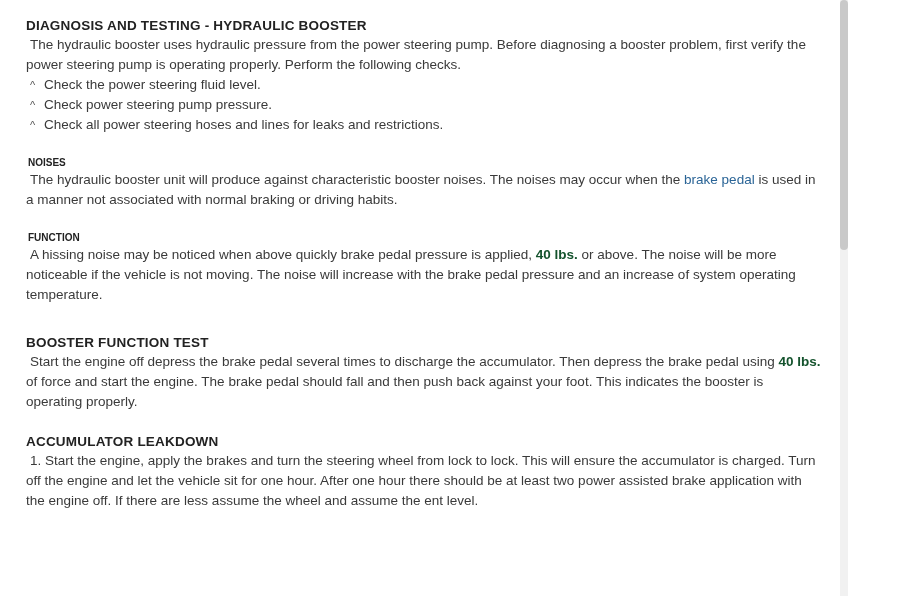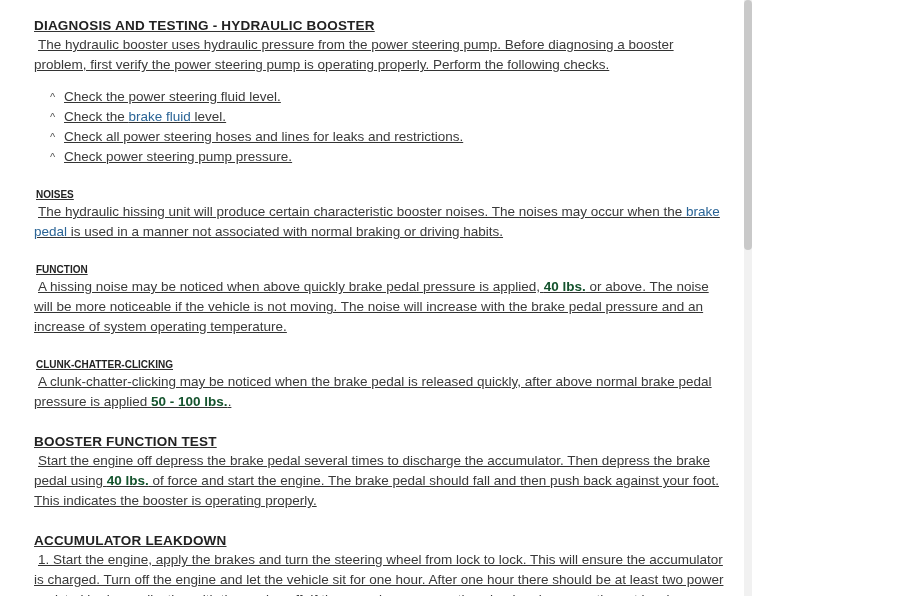--- a/index.html
+++ b/index.html
@@ -9,26 +9,25 @@
   body {
     width: 912px;
     height: 596px;
     background: #ffffff;
     font-family: "Liberation Sans", sans-serif;
     color: #333333;
     overflow: hidden;
   }
   .page {
     position: relative;
-    width: 752px;
+    width: 848px;
     height: 596px;
     box-sizing: border-box;
-    padding: 18px 26px 0 34px;
+    padding: 18px 26px 0 26px;
     overflow: hidden;
-    text-decoration: underline;
   }
   .scrollbar {
     position: absolute;
     top: 0;
     right: 0;
     width: 8px;
     height: 596px;
     background: #f1f1f1;
   }
   .scrollbar-thumb {
@@ -55,21 +54,21 @@
     line-height: 20px;
     margin: 0;
     color: #3a3a3a;
     text-align: left;
   }
   p.body-text.indent {
     text-indent: 4px;
   }
   ul.check-list {
     list-style: none;
-    margin: 12px;
+    margin: 0;
     padding: 0;
   }
   ul.check-list li {
     font-size: 13.5px;
     line-height: 20px;
     color: #3a3a3a;
     padding-left: 4px;
     position: relative;
   }
   .caret {
@@ -106,51 +105,44 @@
   </div>
 
   <div class="section">
     <h2 class="section-title">DIAGNOSIS AND TESTING - HYDRAULIC BOOSTER</h2>
     <p class="body-text indent">The hydraulic booster uses hydraulic pressure from the power steering pump. Before diagnosing a booster problem, first verify the power steering pump is operating properly. Perform the following checks.</p>
     <ul class="check-list">
       <li>
         <span class="caret">^</span><span>Check the power steering fluid level.</span>
       </li>
       <li>
-        <span class="caret">^</span><span>Check the </span><a class="doclink" href="#">brake fluid</a><span> level.</span>
+        <span class="caret">^</span><span>Check power steering pump pressure.</span>
       </li>
       <li>
         <span class="caret">^</span><span>Check all power steering hoses and lines for leaks and restrictions.</span>
-      </li>
-      <li>
-        <span class="caret">^</span><span>Check power steering pump pressure.</span>
       </li>
     </ul>
   </div>
 
   <div class="spacer-sm"></div>
 
   <div class="section">
     <div class="sub-title">NOISES</div>
-    <p class="body-text indent"><span>The hydraulic hissing unit will produce certain characteristic booster noises. The noises may occur when the </span><a class="doclink" href="#">brake pedal</a><span> is used in a manner not associated with normal braking or driving habits.</span></p>
+    <p class="body-text indent"><span>The hydraulic booster unit will produce against characteristic booster noises. The noises may occur when the </span><a class="doclink" href="#">brake pedal</a><span> is used in a manner not associated with normal braking or driving habits.</span></p>
   </div>
 
   <div class="spacer-sm"></div>
 
   <div class="section">
     <div class="sub-title">FUNCTION</div>
     <p class="body-text indent"><span>A hissing noise may be noticed when above quickly brake pedal pressure is applied, </span><strong class="emph">40 lbs.</strong><span> or above. The noise will be more noticeable if the vehicle is not moving. The noise will increase with the brake pedal pressure and an increase of system operating temperature.</span></p>
   </div>
 
   <div class="spacer-sm"></div>
 
-  <div class="section">
-    <div class="sub-title">CLUNK-CHATTER-CLICKING</div>
-    <p class="body-text indent"><span>A clunk-chatter-clicking may be noticed when the brake pedal is released quickly, after above normal brake pedal pressure is applied </span><strong class="emph">50 - 100 lbs.</strong><span>.</span></p>
-  </div>
 
   <div class="spacer-sm"></div>
 
   <div class="section">
     <h2 class="section-title">BOOSTER FUNCTION TEST</h2>
     <p class="body-text indent"><span>Start the engine off depress the brake pedal several times to discharge the accumulator. Then depress the brake pedal using </span><strong class="emph">40 lbs.</strong><span> of force and start the engine. The brake pedal should fall and then push back against your foot. This indicates the booster is operating properly.</span></p>
   </div>
 
   <div class="spacer-sm"></div>
 

